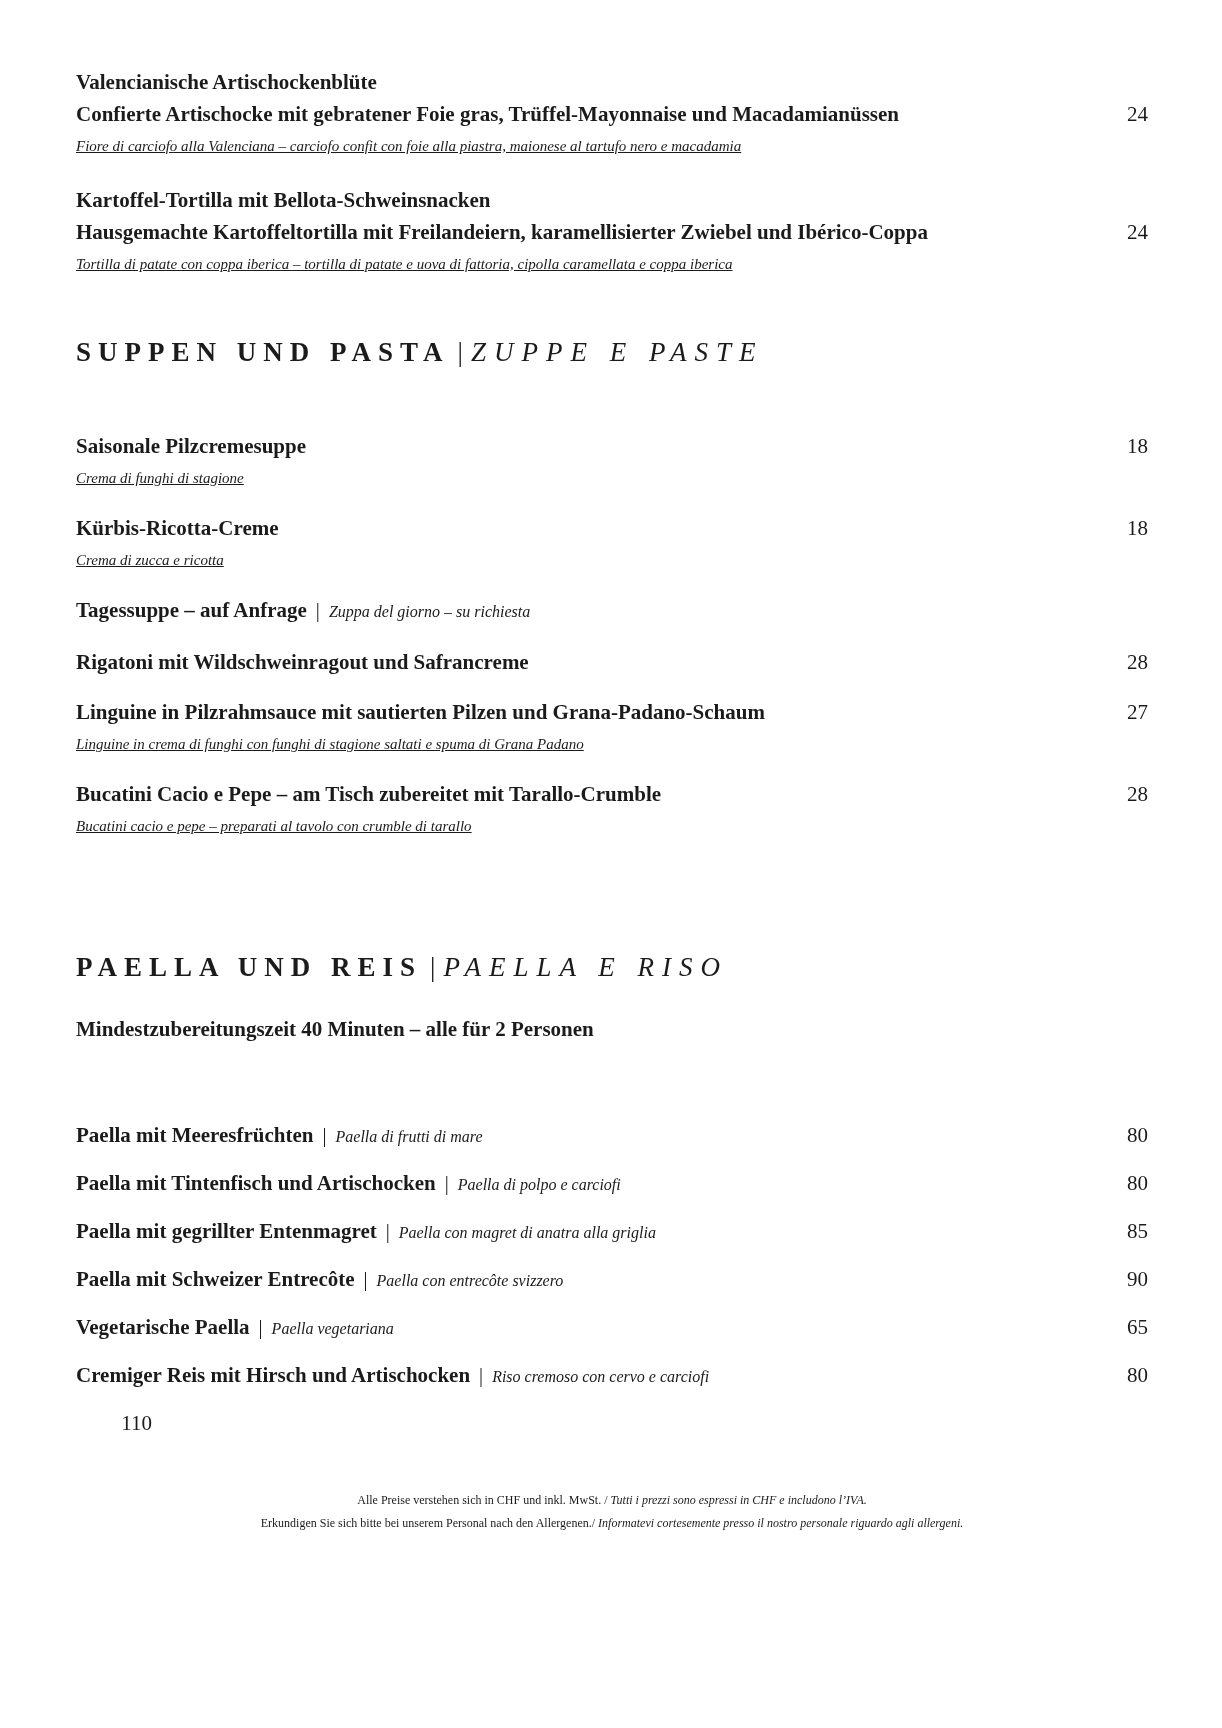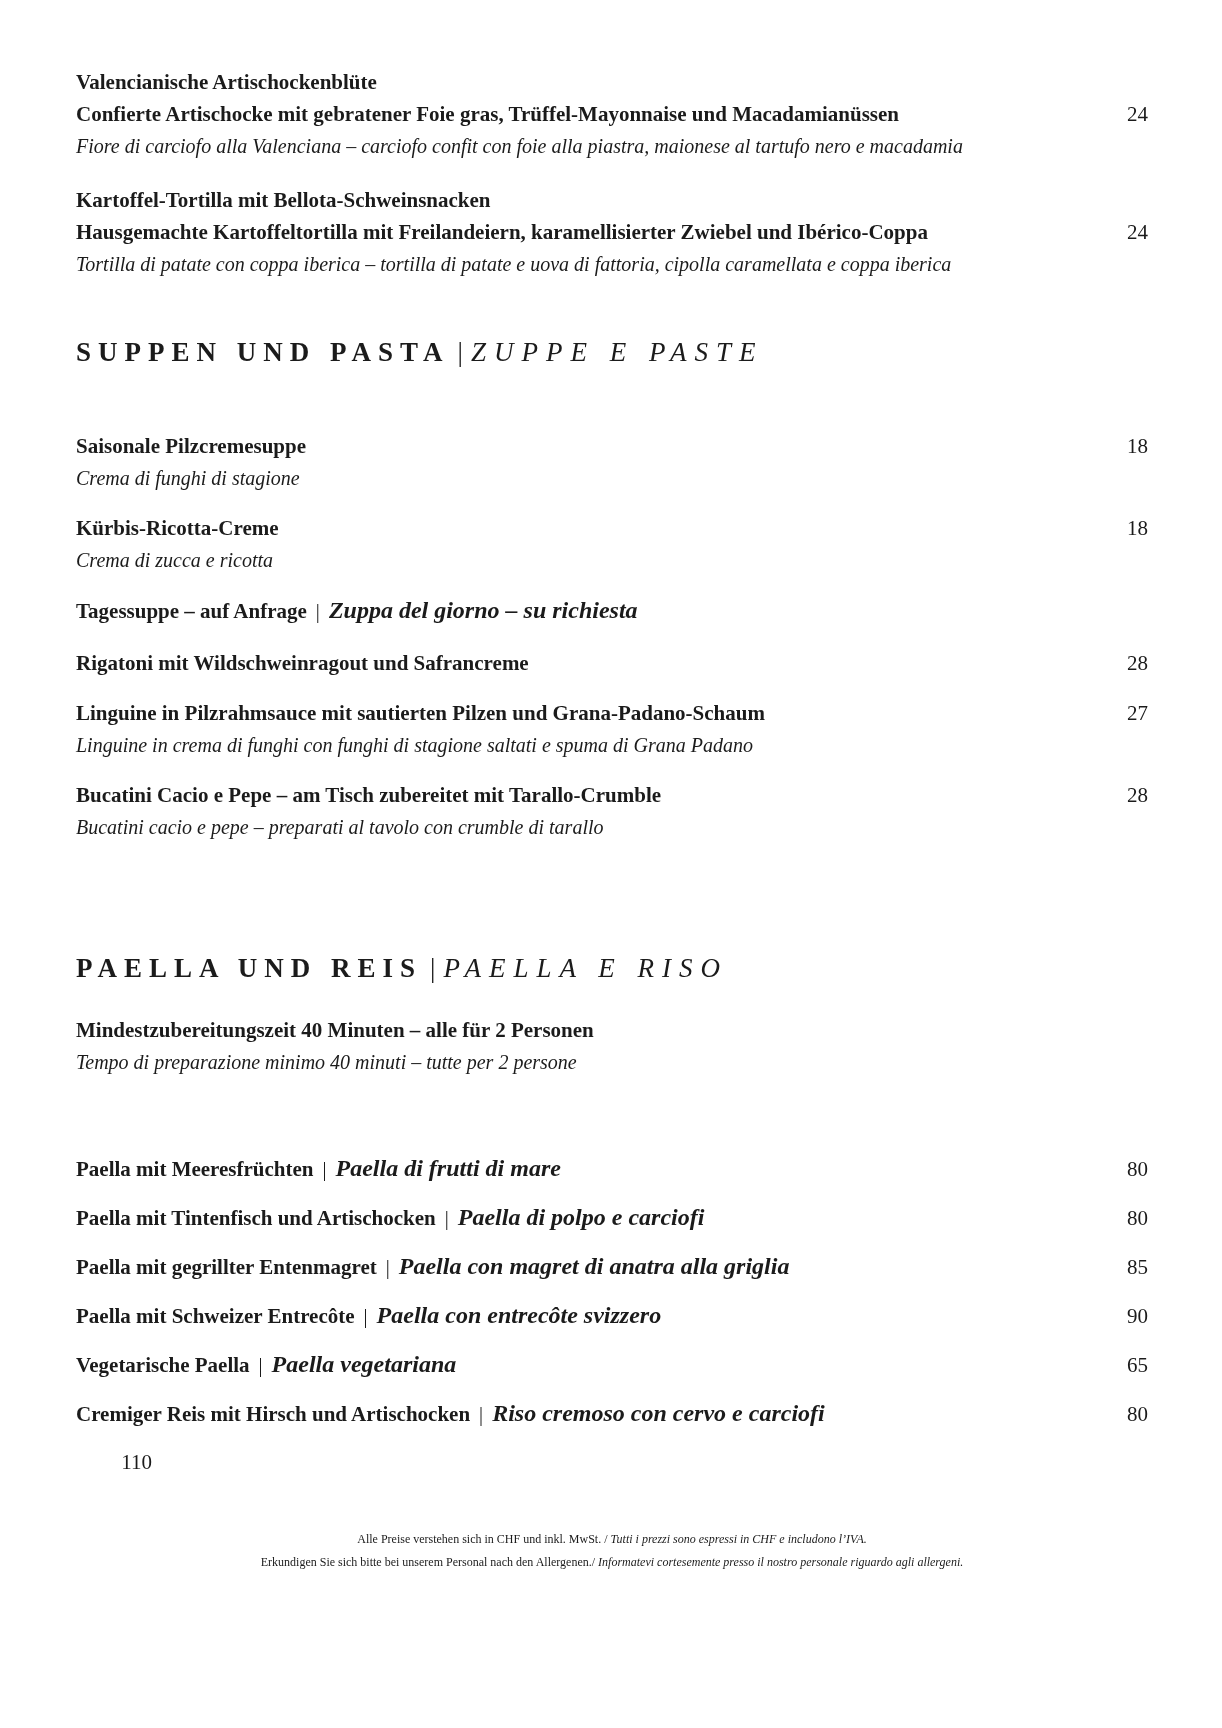--- a/index.html
+++ b/index.html
@@ -28,22 +28,23 @@
     font-size: 21px;
     line-height: 32px;
     min-width: 56px;
     margin-left: 20px;
     text-align: right;
     white-space: nowrap;
   }
   .desc {
     font-style: italic;
     font-weight: normal;
-    font-size: 20px;
+    font-size: 15px;
     line-height: 32px;
+    text-decoration: underline;
   }
   .intro-item { margin-bottom: 22px; }
   .menu-item { margin-bottom: 18px; }
   .menu-item:last-child { margin-bottom: 0; }
 
   .section-title {
     margin-top: 52px;
     font-size: 27px;
     line-height: 40px;
     white-space: nowrap;
@@ -65,21 +66,21 @@
   }
   .items-block { margin-top: 58px; }
 
   .inline-name .de { font-weight: bold; font-size: 21px; }
   .inline-name .sep {
     font-weight: normal;
     font-style: normal;
     font-size: 20px;
     padding: 0 9px;
   }
-  .inline-name .it { font-style: italic; font-weight: bold; font-size: 24px; }
+  .inline-name .it { font-style: italic; font-weight: normal; font-size: 16px; }
   .inline-name { line-height: 32px; }
 
   .section-note { margin-top: 26px; }
   .section-note .note-de { font-weight: bold; font-size: 21px; line-height: 32px; }
   .section-note .note-it { font-style: italic; font-size: 20px; line-height: 32px; }
 
   .paella-list { margin-top: 74px; }
   .paella-row { margin-bottom: 14px; }
   .paella-row:last-child { margin-bottom: 0; }
 
@@ -170,21 +171,20 @@
   </div>
 
 </div>
 
 <div class="section-title paella">
   <span class="de">PAELLA UND REIS</span><span class="sep">|</span><span class="it">PAELLA E RISO</span>
 </div>
 
 <div class="section-note">
   <div class="note-de">Mindestzubereitungszeit 40 Minuten – alle für 2 Personen</div>
-  <div class="note-it">Tempo di preparazione minimo 40 minuti – tutte per 2 persone</div>
 </div>
 
 <div class="paella-list">
 
   <div class="row paella-row">
     <div class="inline-name">
       <span class="de">Paella mit Meeresfrüchten</span><span class="sep">|</span><span class="it">Paella di frutti di mare</span>
     </div>
     <div class="price">80</div>
   </div>

